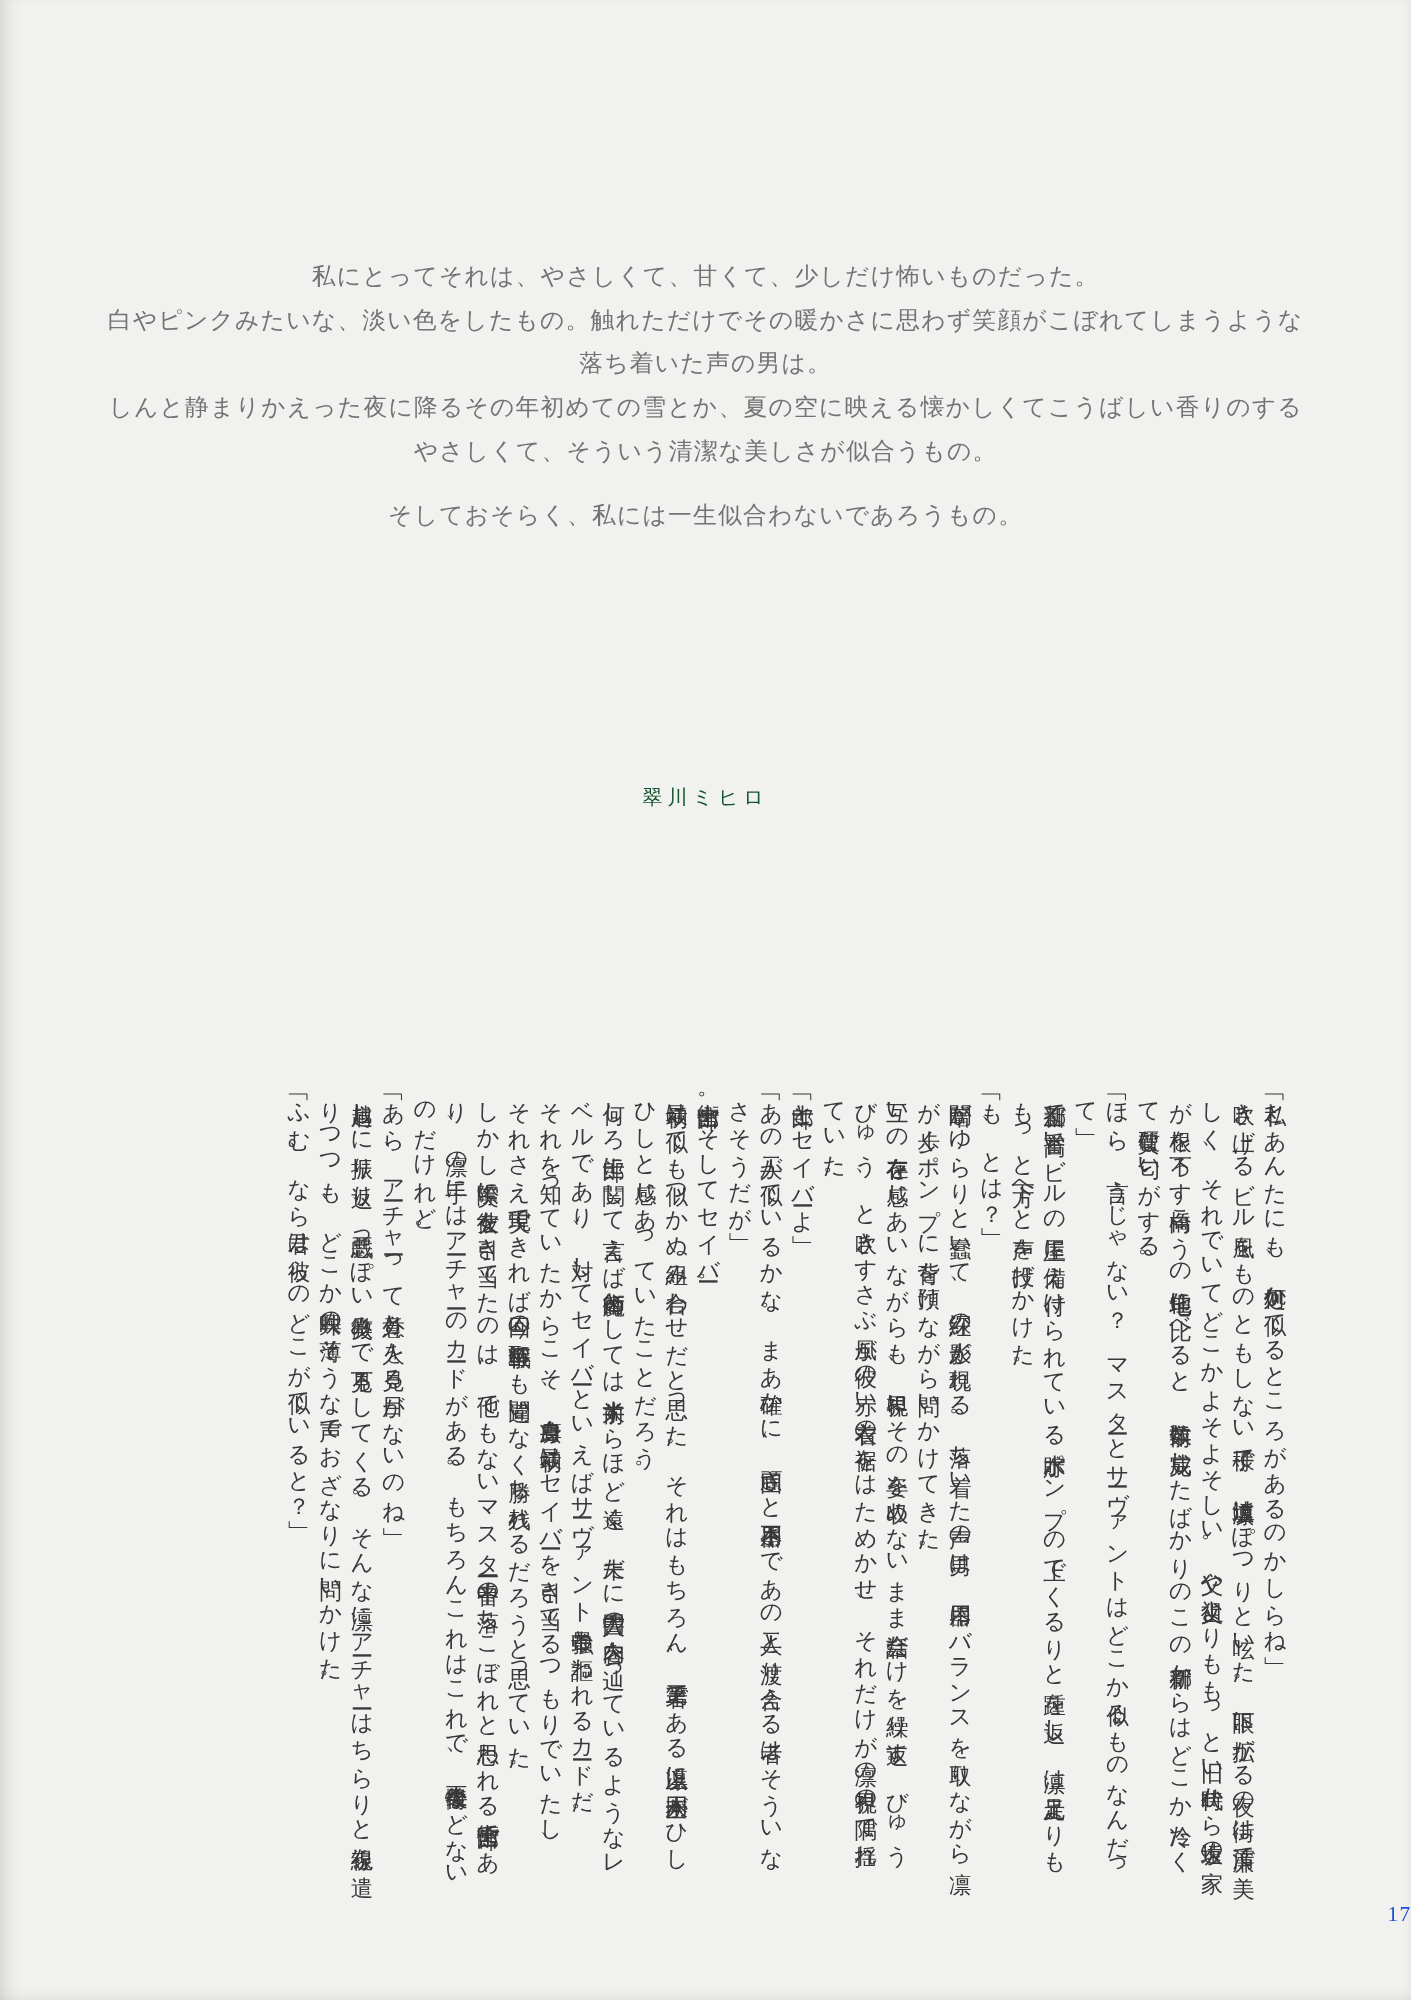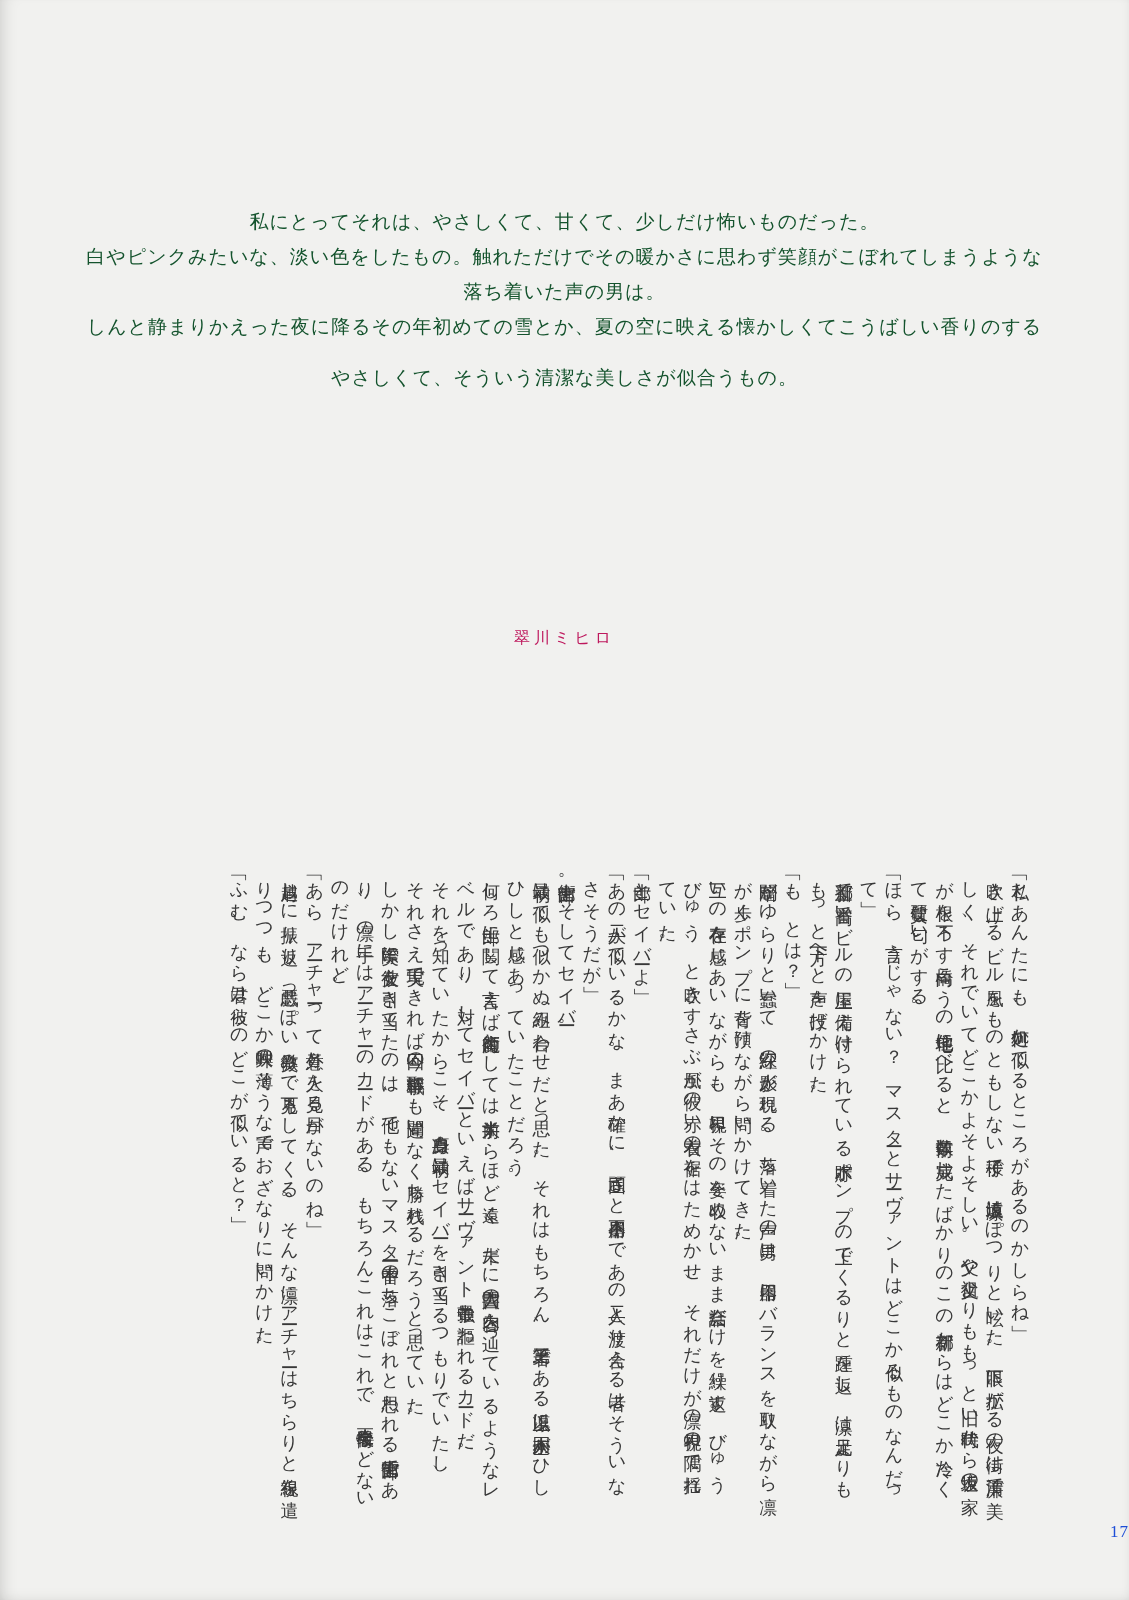--- a/index.html
+++ b/index.html
@@ -30,21 +30,21 @@
   
   .prologue {
     position: absolute;
     top: 204px;
     left: 0;
     right: 0;
     text-align: center;
     font-size: 19px;
     line-height: 35px;
     letter-spacing: 1px;
-    color: #14532d;
+    color: #737373;
   }
   .prologue p { margin: 0; }
   .prologue p:last-child { margin-top: 16px; }
 
   
   .heading {
     position: absolute;
     top: 615px;
     left: 0;
     right: 0;
@@ -54,21 +54,21 @@
     margin: 0;
     font-size: 33px;
     font-weight: normal;
     letter-spacing: 1px;
     color: #3d3d3d;
   }
   .author {
     margin-top: 13px;
     font-size: 16px;
     letter-spacing: 4px;
-    color: #be185d;
+    color: #14532d;
   }
 
   
   .story {
     position: absolute;
     top: 869px;
     right: 97px;
     height: 633px;
     writing-mode: vertical-rl;
     font-size: 18px;
@@ -93,20 +93,21 @@
 <body>
 
 <div class="page">
 
   <div class="prologue">
       <p>私にとってそれは、やさしくて、甘くて、少しだけ怖いものだった。</p>
       <p>白やピンクみたいな、淡い色をしたもの。触れただけでその暖かさに思わず笑顔がこぼれてしまうような</p>
       <p>落ち着いた声の男は。</p>
       <p>しんと静まりかえった夜に降るその年初めての雪とか、夏の空に映える懐かしくてこうばしい香りのする</p>
       <p>やさしくて、そういう清潔な美しさが似合うもの。</p>
+      <p>そしておそらく、私には一生似合わないであろうもの。</p>
     </div>
 
   <div class="heading">
     <div class="author">翠川ミヒロ</div>
   </div>
 
   <div class="story">
       <p class="dialogue">「私とあんたにも、何処か似てるところがあるのかしらね」</p>
       <p class="narrative">吹き上げるビル風をものともしない様子で、遠坂凛はぽつりと呟いた。眼下に拡がる夜の街は清廉で美しく、それでいてどこかよそよそしい。父や祖父よりももっと旧い時代から遠坂の家が根を下ろす橋向こうの住宅地に比べると、数年前に完成したばかりのこの新都からはどこか冷たくて硬質な匂いがする。</p>
       <p class="dialogue">「ほら、言うじゃない？　マスターとサーヴァントはどこか似るものなんだって」</p>

